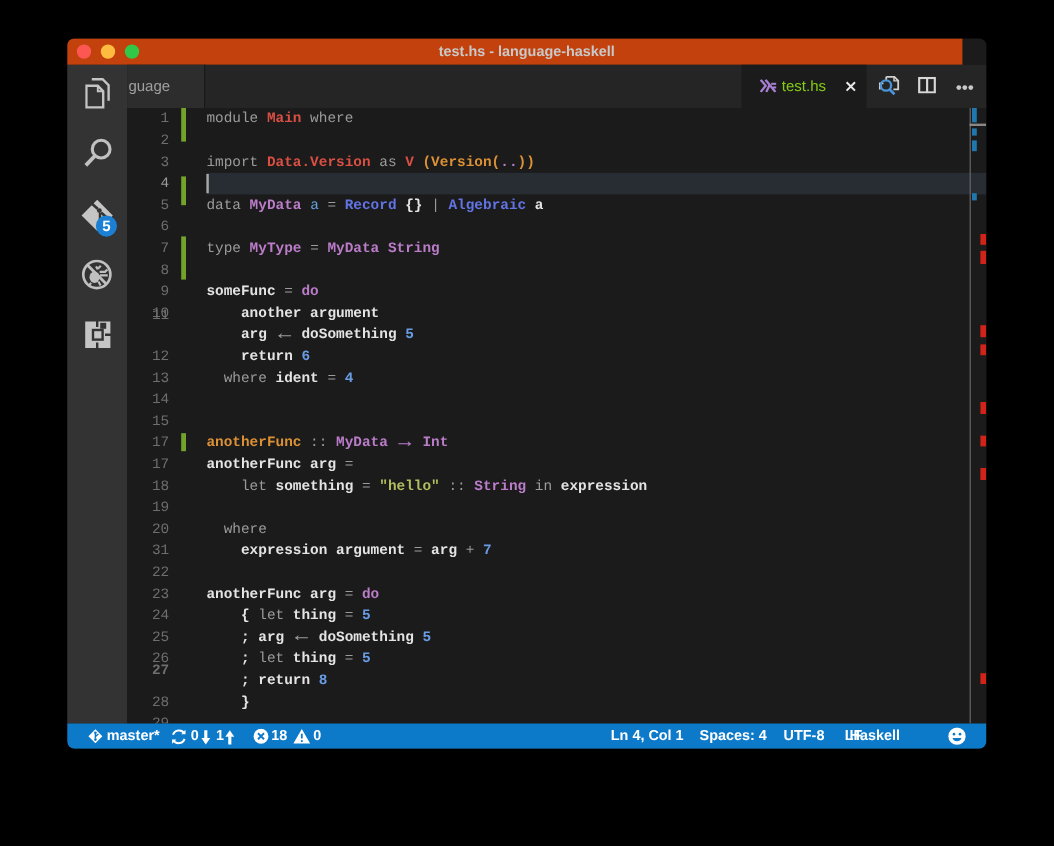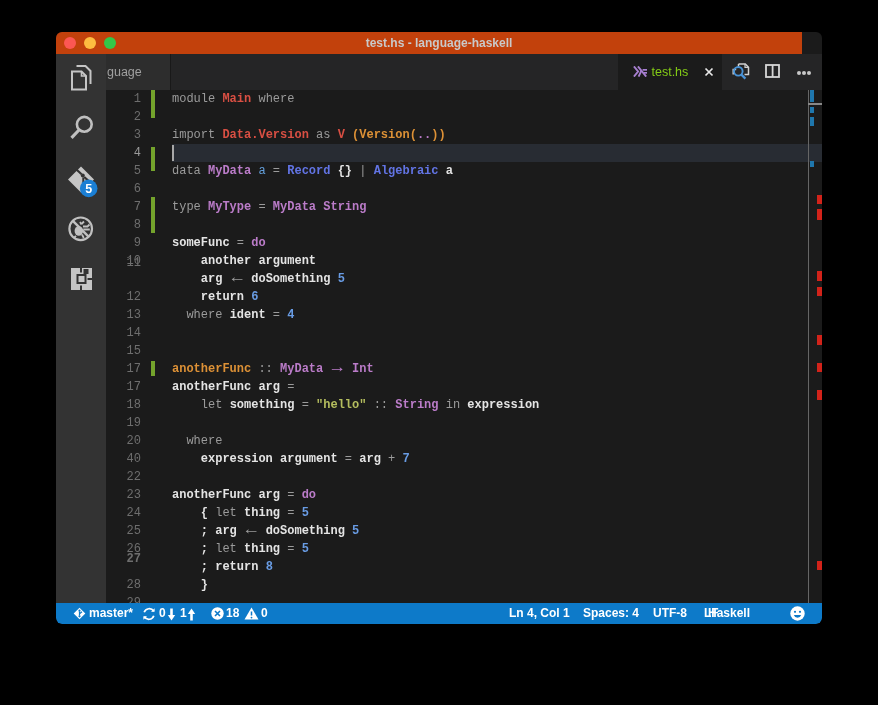--- a/index.html
+++ b/index.html
@@ -139,21 +139,21 @@
     <div class="ln" style="top:164px;">11</div>
     <div class="ln" style="top:198px;">12</div>
     <div class="ln" style="top:216px;">13</div>
     <div class="ln" style="top:234px;">14</div>
     <div class="ln" style="top:252px;">15</div>
     <div class="ln" style="top:270px;">17</div>
     <div class="ln" style="top:288px;">17</div>
     <div class="ln" style="top:306px;">18</div>
     <div class="ln" style="top:324px;">19</div>
     <div class="ln" style="top:342px;">20</div>
-    <div class="ln" style="top:360px;">40</div>
+    <div class="ln" style="top:360px;">31</div>
     <div class="ln" style="top:378px;">22</div>
     <div class="ln" style="top:396px;">23</div>
     <div class="ln" style="top:414px;">24</div>
     <div class="ln" style="top:432px;">25</div>
     <div class="ln" style="top:450px;">26</div>
     <div class="ln" style="top:460px;font-weight:bold;">27</div>
     <div class="ln" style="top:486px;">28</div>
     <div class="ln" style="top:504px;">29</div>
     <div class="cursor"></div>
     <div class="gbar" style="top:0; height:28px;"></div>

